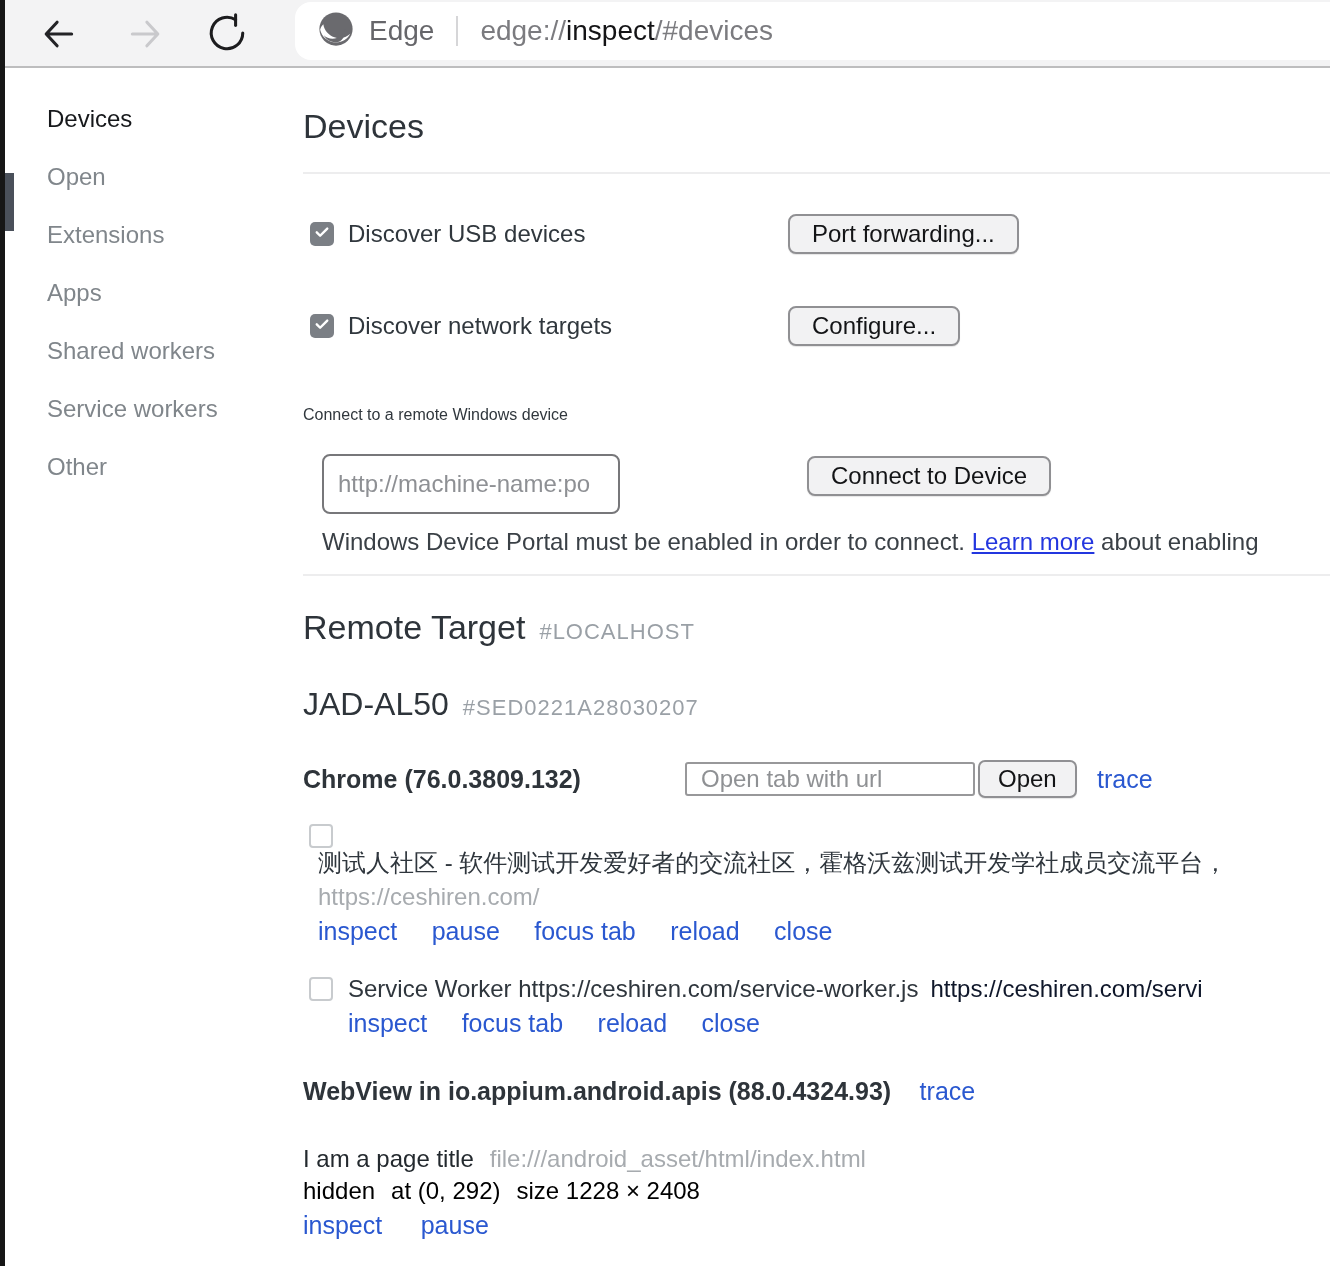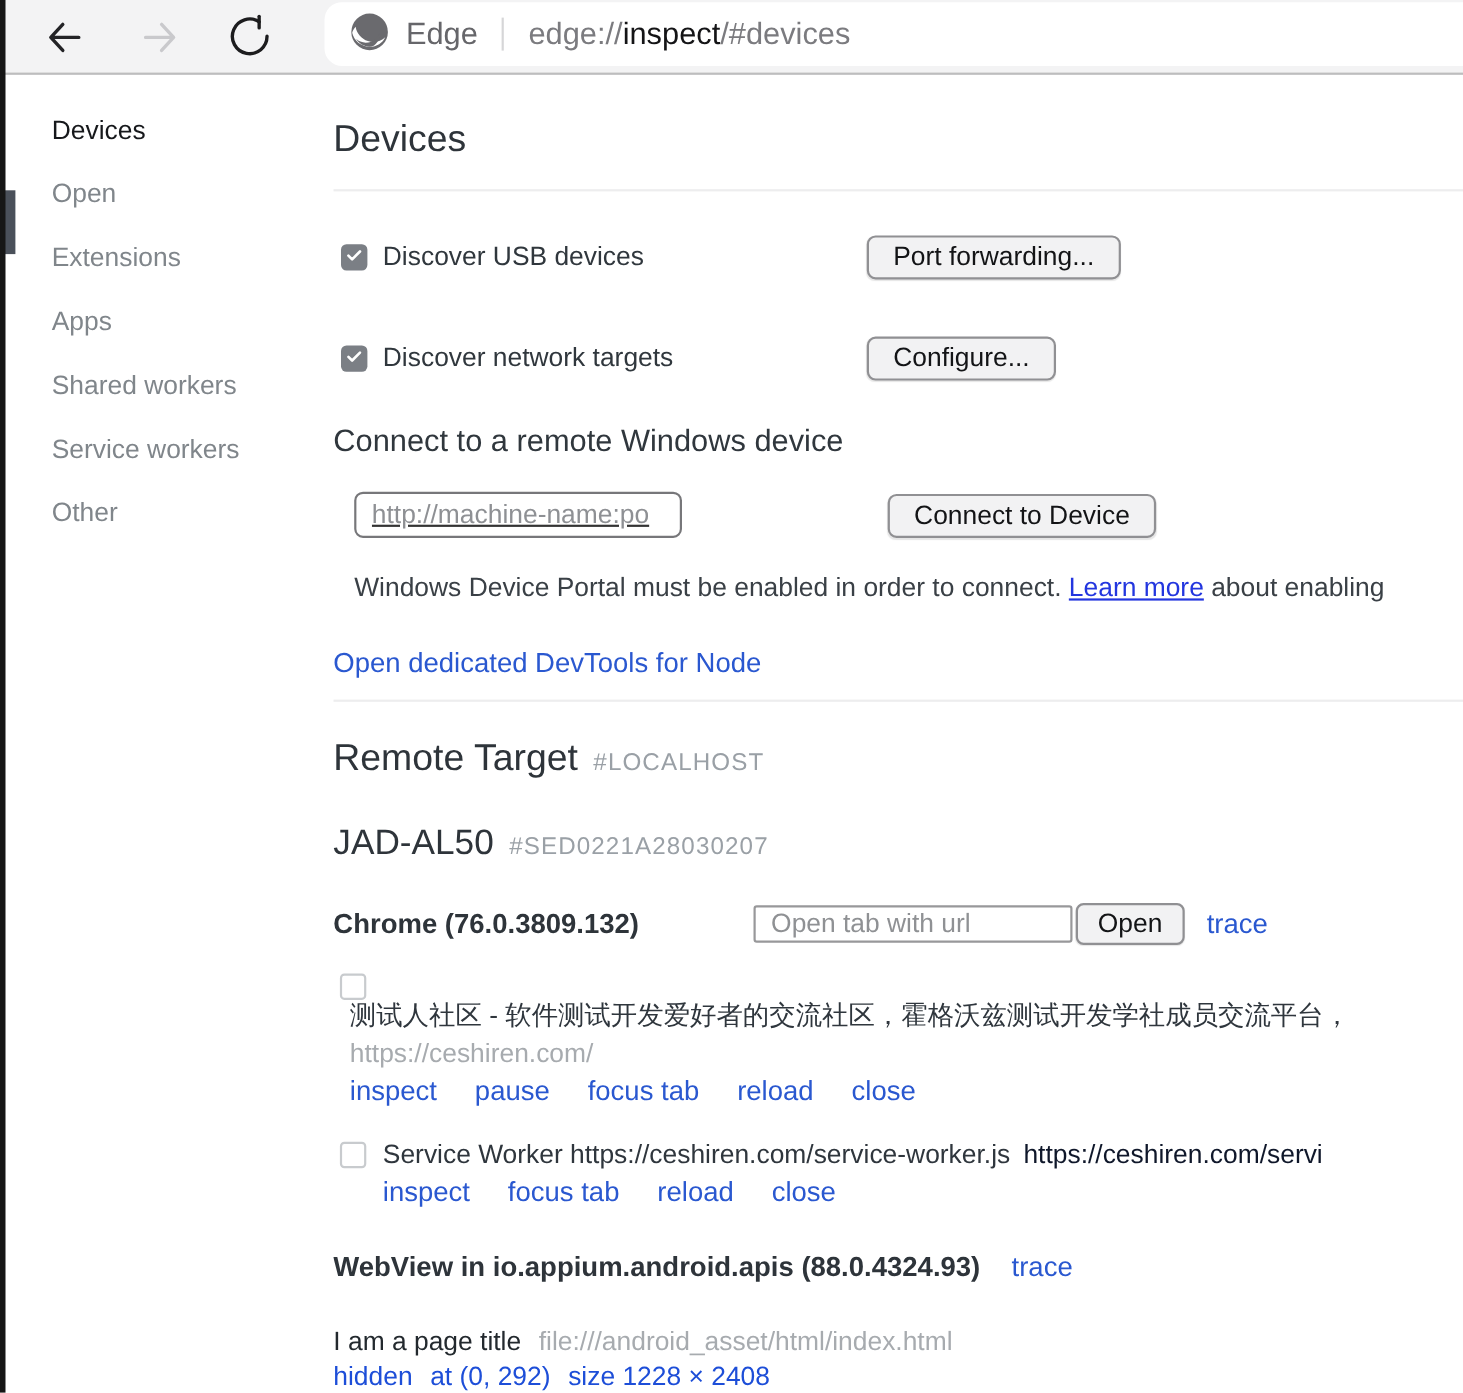--- a/index.html
+++ b/index.html
@@ -38,25 +38,25 @@
   .row-check { margin-top: 40px; position: relative; height: 40px; display: flex; align-items: center; }
   .row-check.second { margin-top: 52px; }
   .cb-checked { width: 24px; height: 24px; background: #7b7f85; border-radius: 5px; margin-left: 7px;
     display: flex; align-items: center; justify-content: center; flex: none; cursor: pointer; }
   .cb-label { margin-left: 14px; font-size: 24px; color: #30373d; }
   .push-btn { background: #f2f2f3; border: 2px solid #909093; border-radius: 8px; font-size: 24px; color: #131416;
     padding: 0 22px; height: 40px; cursor: pointer; box-shadow: 0 1px 1px rgba(0,0,0,0.10);
     font-family: "Liberation Sans", "DejaVu Sans", sans-serif; }
   .row-check .push-btn { position: absolute; left: 485px; top: 0; }
 
-  .connect-heading { margin-top: 39px; font-size: 28px; color: #30373d; }
+  .connect-heading { margin-top: 60px; font-size: 16px; color: #30373d; }
   .connect-row { margin-top: 30px; position: relative; height: 46px; }
-  .machine-input { position: absolute; left: 19px; top: 0; width: 298px; height: 42px; border: 2px solid #77777a;
+  .machine-input { position: absolute; left: 19px; top: 0; width: 298px; height: 60px; border: 2px solid #77777a;
     border-radius: 8px; font-size: 24px; padding: 0 14px; color: #333;
-    font-family: "Liberation Sans", "DejaVu Sans", sans-serif; text-decoration: underline; }
+    font-family: "Liberation Sans", "DejaVu Sans", sans-serif; }
   .machine-input::placeholder { color: #8e9094; }
   .connect-btn { position: absolute; left: 504px; top: 2px; }
 
   .note { margin-top: 28px; padding-left: 19px; font-size: 24px; color: #3a4046; white-space: nowrap; line-height: 28px; }
   .note a { color: #2336df; text-decoration: underline; cursor: pointer; }
   .node-line { margin-top: 40px; }
   .node-line a { font-size: 25px; color: #2a58d0; text-decoration: none; cursor: pointer; }
   hr.div2 { border: none; border-top: 2px solid #ededee; margin: 18px 0 0; }
 
   .rt-heading { margin-top: 30px; font-size: 34px; font-weight: 400; color: #2e343a; line-height: 42px; }
@@ -84,21 +84,21 @@
   .tab-url { font-size: 24px; color: #a7abaf; line-height: 30px; margin-top: 4px; white-space: nowrap; overflow: hidden; }
   .actions { margin-top: 4px; line-height: 30px; white-space: nowrap; }
   .actions a { font-size: 25px; color: #2a58d0; margin-right: 30px; text-decoration: none; cursor: pointer; }
 
   .wv-row { margin-top: 34px; line-height: 30px; }
   .wv-row .trace-a { margin-left: 24px; }
   .page-entry { margin-top: 34px; }
   .pe-line { font-size: 24px; line-height: 30px; white-space: nowrap; overflow: hidden; }
   .pe-title { color: #23292e; }
   .pe-url { color: #a7abaf; margin-left: 16px; }
-  .pe-status { font-size: 24px; color: #1d4ed8; line-height: 30px; margin-top: 2px; }
+  .pe-status { font-size: 24px; color: #000000; line-height: 30px; margin-top: 2px; }
   .pe-status span { margin-right: 16px; }
   .page-entry .actions a { margin-right: 34px; }
 </style>
 </head>
 <body>
 
 <div class="left-strip"></div>
 
 <header class="toolbar">
   <button class="icon-btn back-btn">
@@ -182,23 +182,20 @@
 
     <div class="connect-heading">Connect to a remote Windows device</div>
 
     <div class="connect-row">
       <input class="machine-input" type="text" placeholder="http://machine-name:po" style="">
       <button class="push-btn connect-btn">Connect to Device</button>
     </div>
 
     <div class="note"><span>Windows Device Portal must be enabled in order to connect.</span> <a>Learn more</a> <span>about enabling</span></div>
 
-    <div class="node-line">
-      <a>Open dedicated DevTools for Node</a>
-    </div>
 
     <hr class="div2">
 
     <h1 class="rt-heading"><span>Remote Target</span><span class="hash">#LOCALHOST</span></h1>
 
     <h2 class="device-heading"><span>JAD-AL50</span><span class="hash">#SED0221A28030207</span></h2>
 
     <div class="chrome-row">
       <span class="b-title">Chrome (76.0.3809.132)</span>
       <input class="open-input" type="text" placeholder="Open tab with url" style="">

